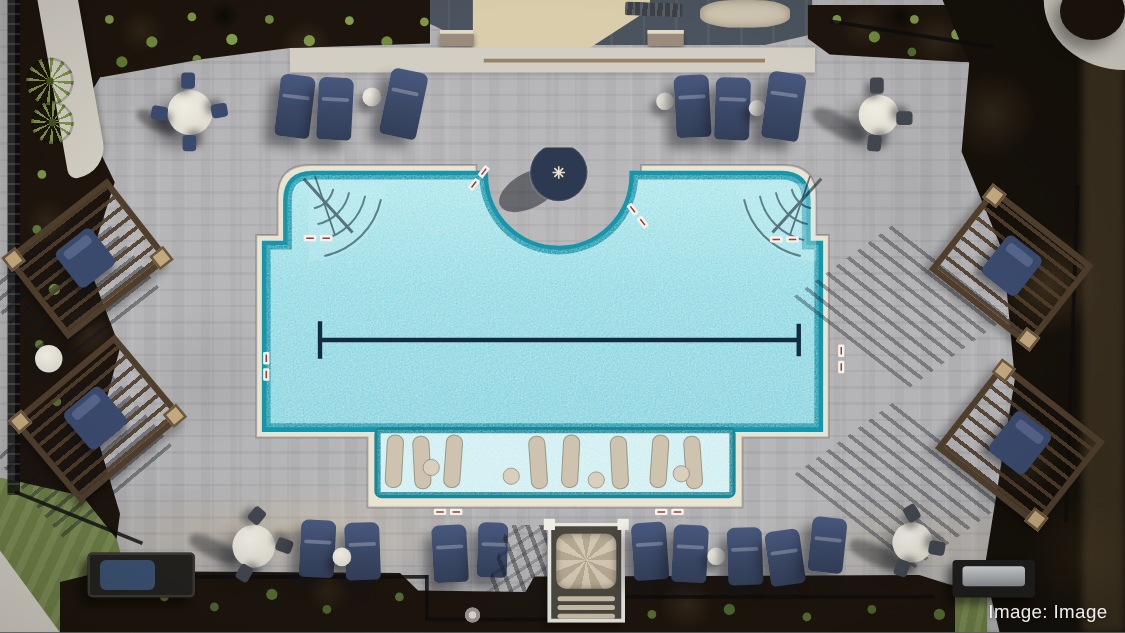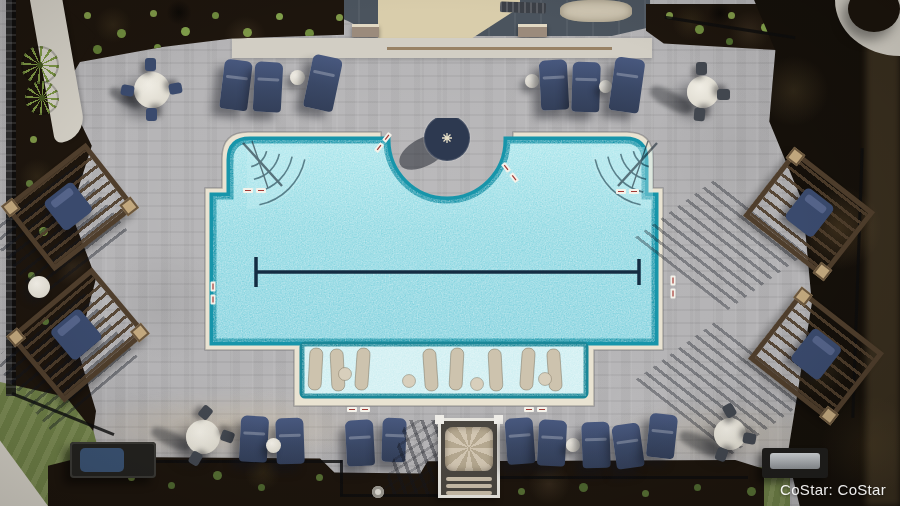--- a/index.html
+++ b/index.html
@@ -409,14 +409,14 @@
 
   <div class="grill1">
       <i></i>
     </div>
   <div class="grill2">
       <i></i>
     </div>
   <div class="drain"></div>
 
   <div class="vignette"></div>
-  <div class="watermark">CoStar: CoStar</div>
+  <div class="watermark">Image: Image</div>
 </div>
 
 </body></html>

